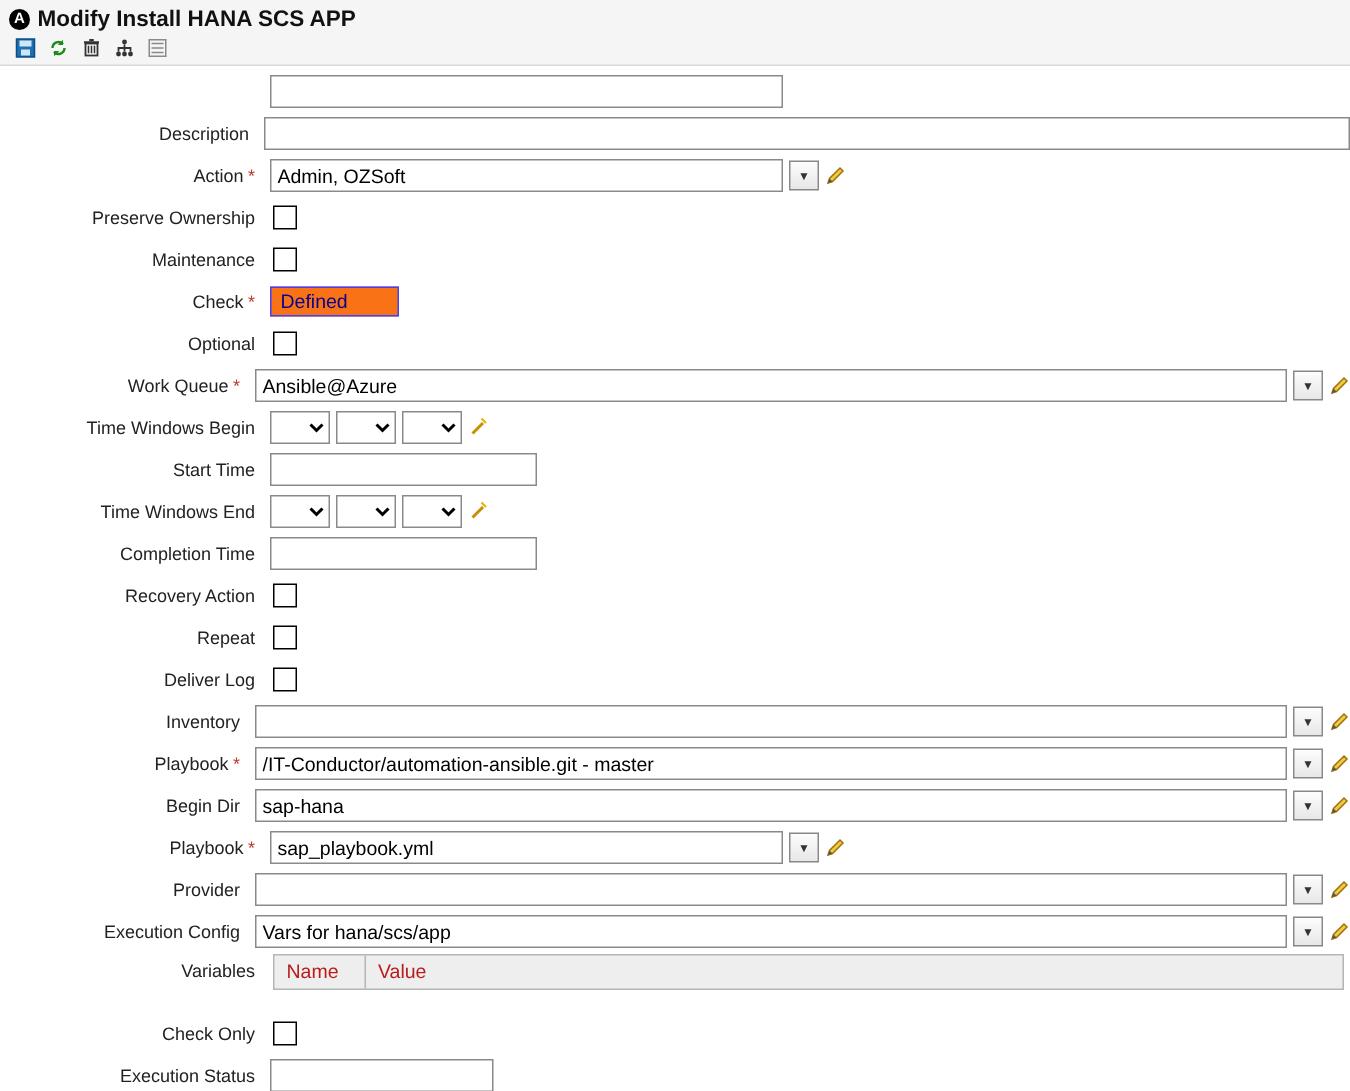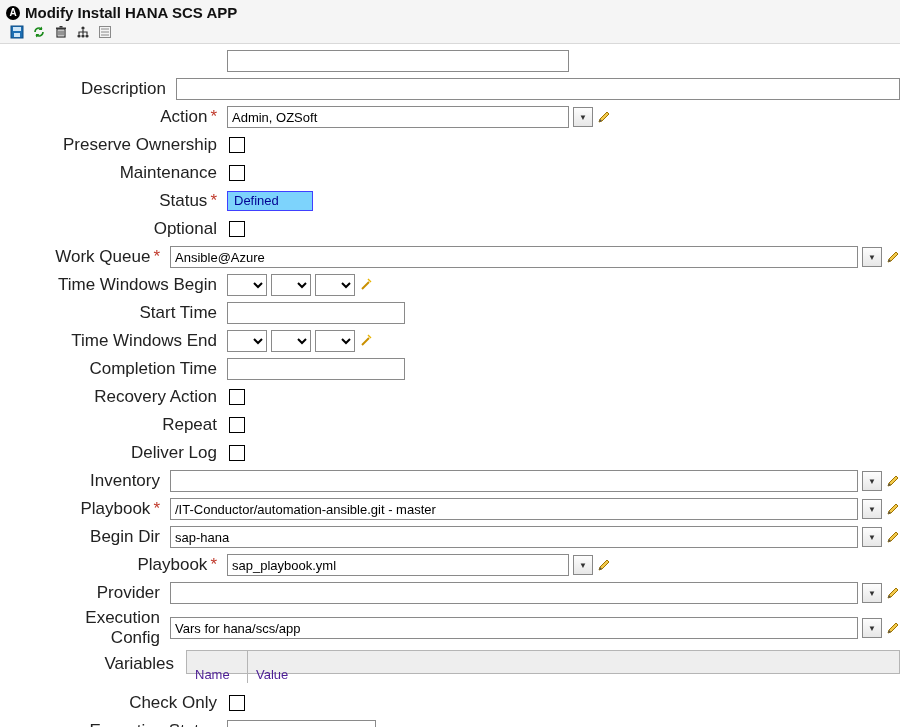--- a/index.html
+++ b/index.html
@@ -60,22 +60,21 @@
     align-items: center;
     min-height: 26px;
     margin-top: 0px;
   }
   .row + .row { margin-top: 2px; }
   .label {
     width: 170px;
     text-align: right;
     padding-right: 10px;
     color: #222;
-    font-size: 17px;
-    margin-left: 47px;
+    font-size: 12px;
   }
   .req {
     color: #c0392b;
     padding-left: 3px;
   }
   .controls {
     flex: 1;
     display: flex;
     align-items: center;
     gap: 4px;
@@ -93,21 +92,21 @@
   .w-small { width: 168px; }
   .w-xs { width: 139px; }
   .checkbox {
     width: 14px;
     height: 14px;
     border: 1px solid #000;
     background: #fff;
     margin-left: 2px;
   }
   .status-chip {
-    background: #7dd3fc;
+    background: #f97316;
     border: 1px solid #4040ff;
     color: #030392;
     padding: 1px 8px 2px 6px;
     font-size: 13px;
     display: inline-block;
     min-width: 70px;
   }
   .pick-btn {
     width: 18px;
     height: 18px;
@@ -147,23 +146,23 @@
   .var-table {
     margin-left: 2px;
     border: 1px solid #b5b5b5;
     background: #eee;
     display: flex;
     width: 712px;
     height: 22px;
   }
   .var-table .col {
     border-right: 1px solid #b5b5b5;
-    padding: 16px 8px;
+    padding: 3px 8px;
     font-size: 13px;
-    color: #4c1d95;
+    color: #b91c1c;
   }
   .var-table .col.name { width: 44px; }
   .var-table .col.value { flex: 1; border-right: none; }
   .spacer { height: 14px; }
   svg { display: block; }
 </style>
 </head>
 <body>
 
 <div class="header">
@@ -257,21 +256,21 @@
   </div>
 
   <div class="row">
     <div class="label">Maintenance</div>
     <div class="controls">
         <span class="checkbox"></span>
       </div>
   </div>
 
   <div class="row">
-    <div class="label"><span>Status</span><span class="req">*</span></div>
+    <div class="label"><span>Check</span><span class="req">*</span></div>
     <div class="controls">
       <span class="status-chip">Defined</span>
     </div>
   </div>
 
   <div class="row">
     <div class="label">Optional</div>
     <div class="controls">
         <span class="checkbox"></span>
       </div>

